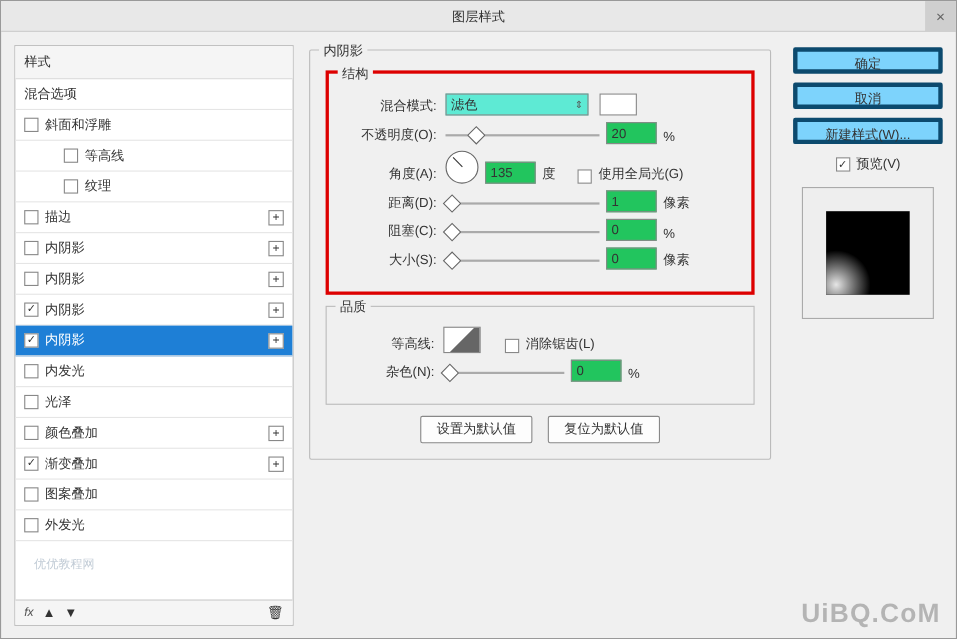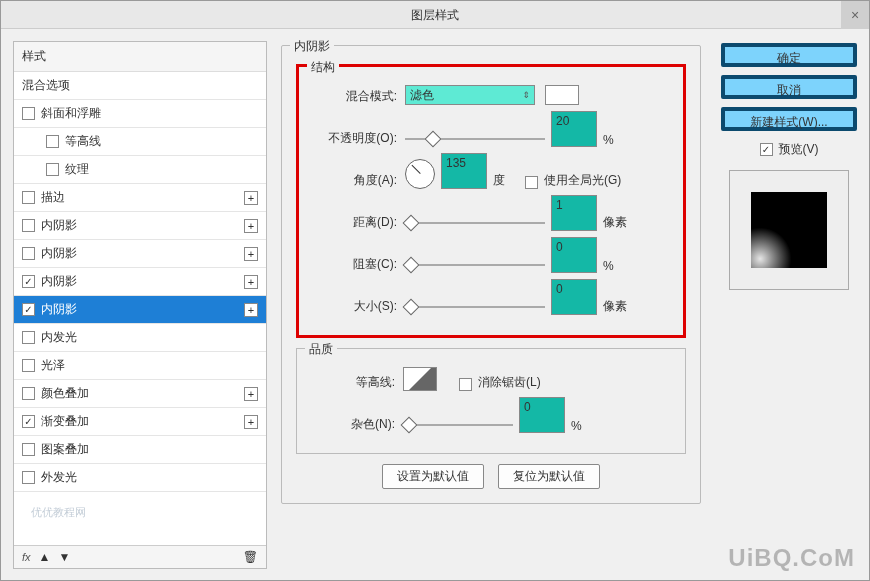--- a/index.html
+++ b/index.html
@@ -5,21 +5,21 @@
 *{box-sizing:border-box;margin:0;padding:0;font-family:"Microsoft YaHei",SimSun,sans-serif;font-size:12px;color:#333}
 body{background:#fff}
 .dialog{width:870px;height:581px;background:#f0f0f0;position:relative;border:1px solid #999}
 .titlebar{height:28px;background:#e8e8e8;border-bottom:1px solid #ccc;position:relative;text-align:center;line-height:28px}
 .closebtn{position:absolute;right:0;top:0;width:28px;height:28px;background:#cfcfcf;text-align:center;line-height:28px;cursor:pointer;color:#666;font-size:14px}
 .body{display:flex;padding:12px;gap:10px;height:552px}
 .leftpanel{width:254px;background:#fff;border:1px solid #bbb;display:flex;flex-direction:column}
 .leftpanel .hdr{padding:6px 8px;border-bottom:1px solid #ddd;background:#f5f5f5}
 .leftpanel .list{flex:1;overflow:auto}
 .row{display:flex;align-items:center;padding:5px 8px;border-bottom:1px solid #e5e5e5;cursor:pointer;position:relative}
-.row.indent{padding-left:32px}
+.row.indent{padding-left:44px}
 .row.sel{background:#1e7fd6;color:#fff}
 .row .cb{width:13px;height:13px;border:1px solid #888;margin-right:6px;background:#fff;display:flex;align-items:center;justify-content:center;font-size:10px;line-height:1}
 .row .cb.checked::after{content:"✓";color:#333}
 .row .spacer{flex:1}
 .row .plus{width:14px;height:14px;border:1px solid #888;background:#fff;text-align:center;line-height:12px;font-size:11px;color:#333}
 .row.sel .plus{color:#333}
 .leftfoot{border-top:1px solid #ccc;padding:4px 8px;display:flex;align-items:center;gap:8px;background:#f5f5f5}
 .leftfoot .ic{font-style:italic;font-size:11px;color:#555}
 .leftfoot .sp{flex:1}
 .center{flex:1;padding:4px 10px 0 4px;position:relative}
@@ -29,21 +29,21 @@
 .subset.red{border:3px solid #d00}
 .subset .legend{position:absolute;top:-8px;left:8px;background:#f0f0f0;padding:0 4px}
 .frow{display:flex;align-items:flex-end;margin:6px 0;gap:6px}
 .flabel{width:86px;text-align:right;padding-right:2px}
 .select{border:1px solid #888;background:#5eead4;height:20px;width:130px;padding:0 4px;display:flex;align-items:center;justify-content:space-between}
 .select .arr{font-size:9px;color:#555}
 .swatch{width:34px;height:20px;border:1px solid #888;background:#fff;margin-left:4px}
 .slider{position:relative;height:16px;width:140px}
 .slider .track{position:absolute;left:0;right:0;top:7px;height:2px;background:#aaa}
 .slider .thumb{position:absolute;top:2px;width:12px;height:12px;background:#fff;border:1px solid #666;transform:rotate(45deg)}
-.numbox{width:46px;height:36px;border:1px solid #888;background:#14b8a6;text-align:left;padding:0 4px;line-height:18px}
+.numbox{width:46px;height:20px;border:1px solid #888;background:#22c55e;text-align:left;padding:0 4px;line-height:18px}
 .unit{width:30px}
 .anglectl{width:30px;height:30px;border:1px solid #666;border-radius:50%;background:#fff;position:relative}
 .anglectl .needle{position:absolute;left:50%;top:50%;width:12px;height:1px;background:#333;transform-origin:0 0;transform:rotate(-135deg)}
 .chk{width:13px;height:13px;border:1px solid #888;background:#fff;display:inline-flex;align-items:center;justify-content:center;font-size:10px}
 .chk.checked::after{content:"✓";color:#333}
 .contour{width:34px;height:24px;border:1px solid #888;background:linear-gradient(135deg,#fff 0%,#fff 49%,#666 51%,#666 100%)}
 .btnrow{display:flex;gap:14px;justify-content:center;margin-top:6px}
 .minibtn{border:1px solid #888;background:#fdfdfd;padding:3px 14px;cursor:pointer;border-radius:2px}
 .rightpanel{width:136px;display:flex;flex-direction:column;gap:8px;padding-top:2px}
 .btn{border:4px solid #0c4a6e;background:#7dd3fc;height:24px;line-height:22px;text-align:center;cursor:pointer;border-radius:2px}

